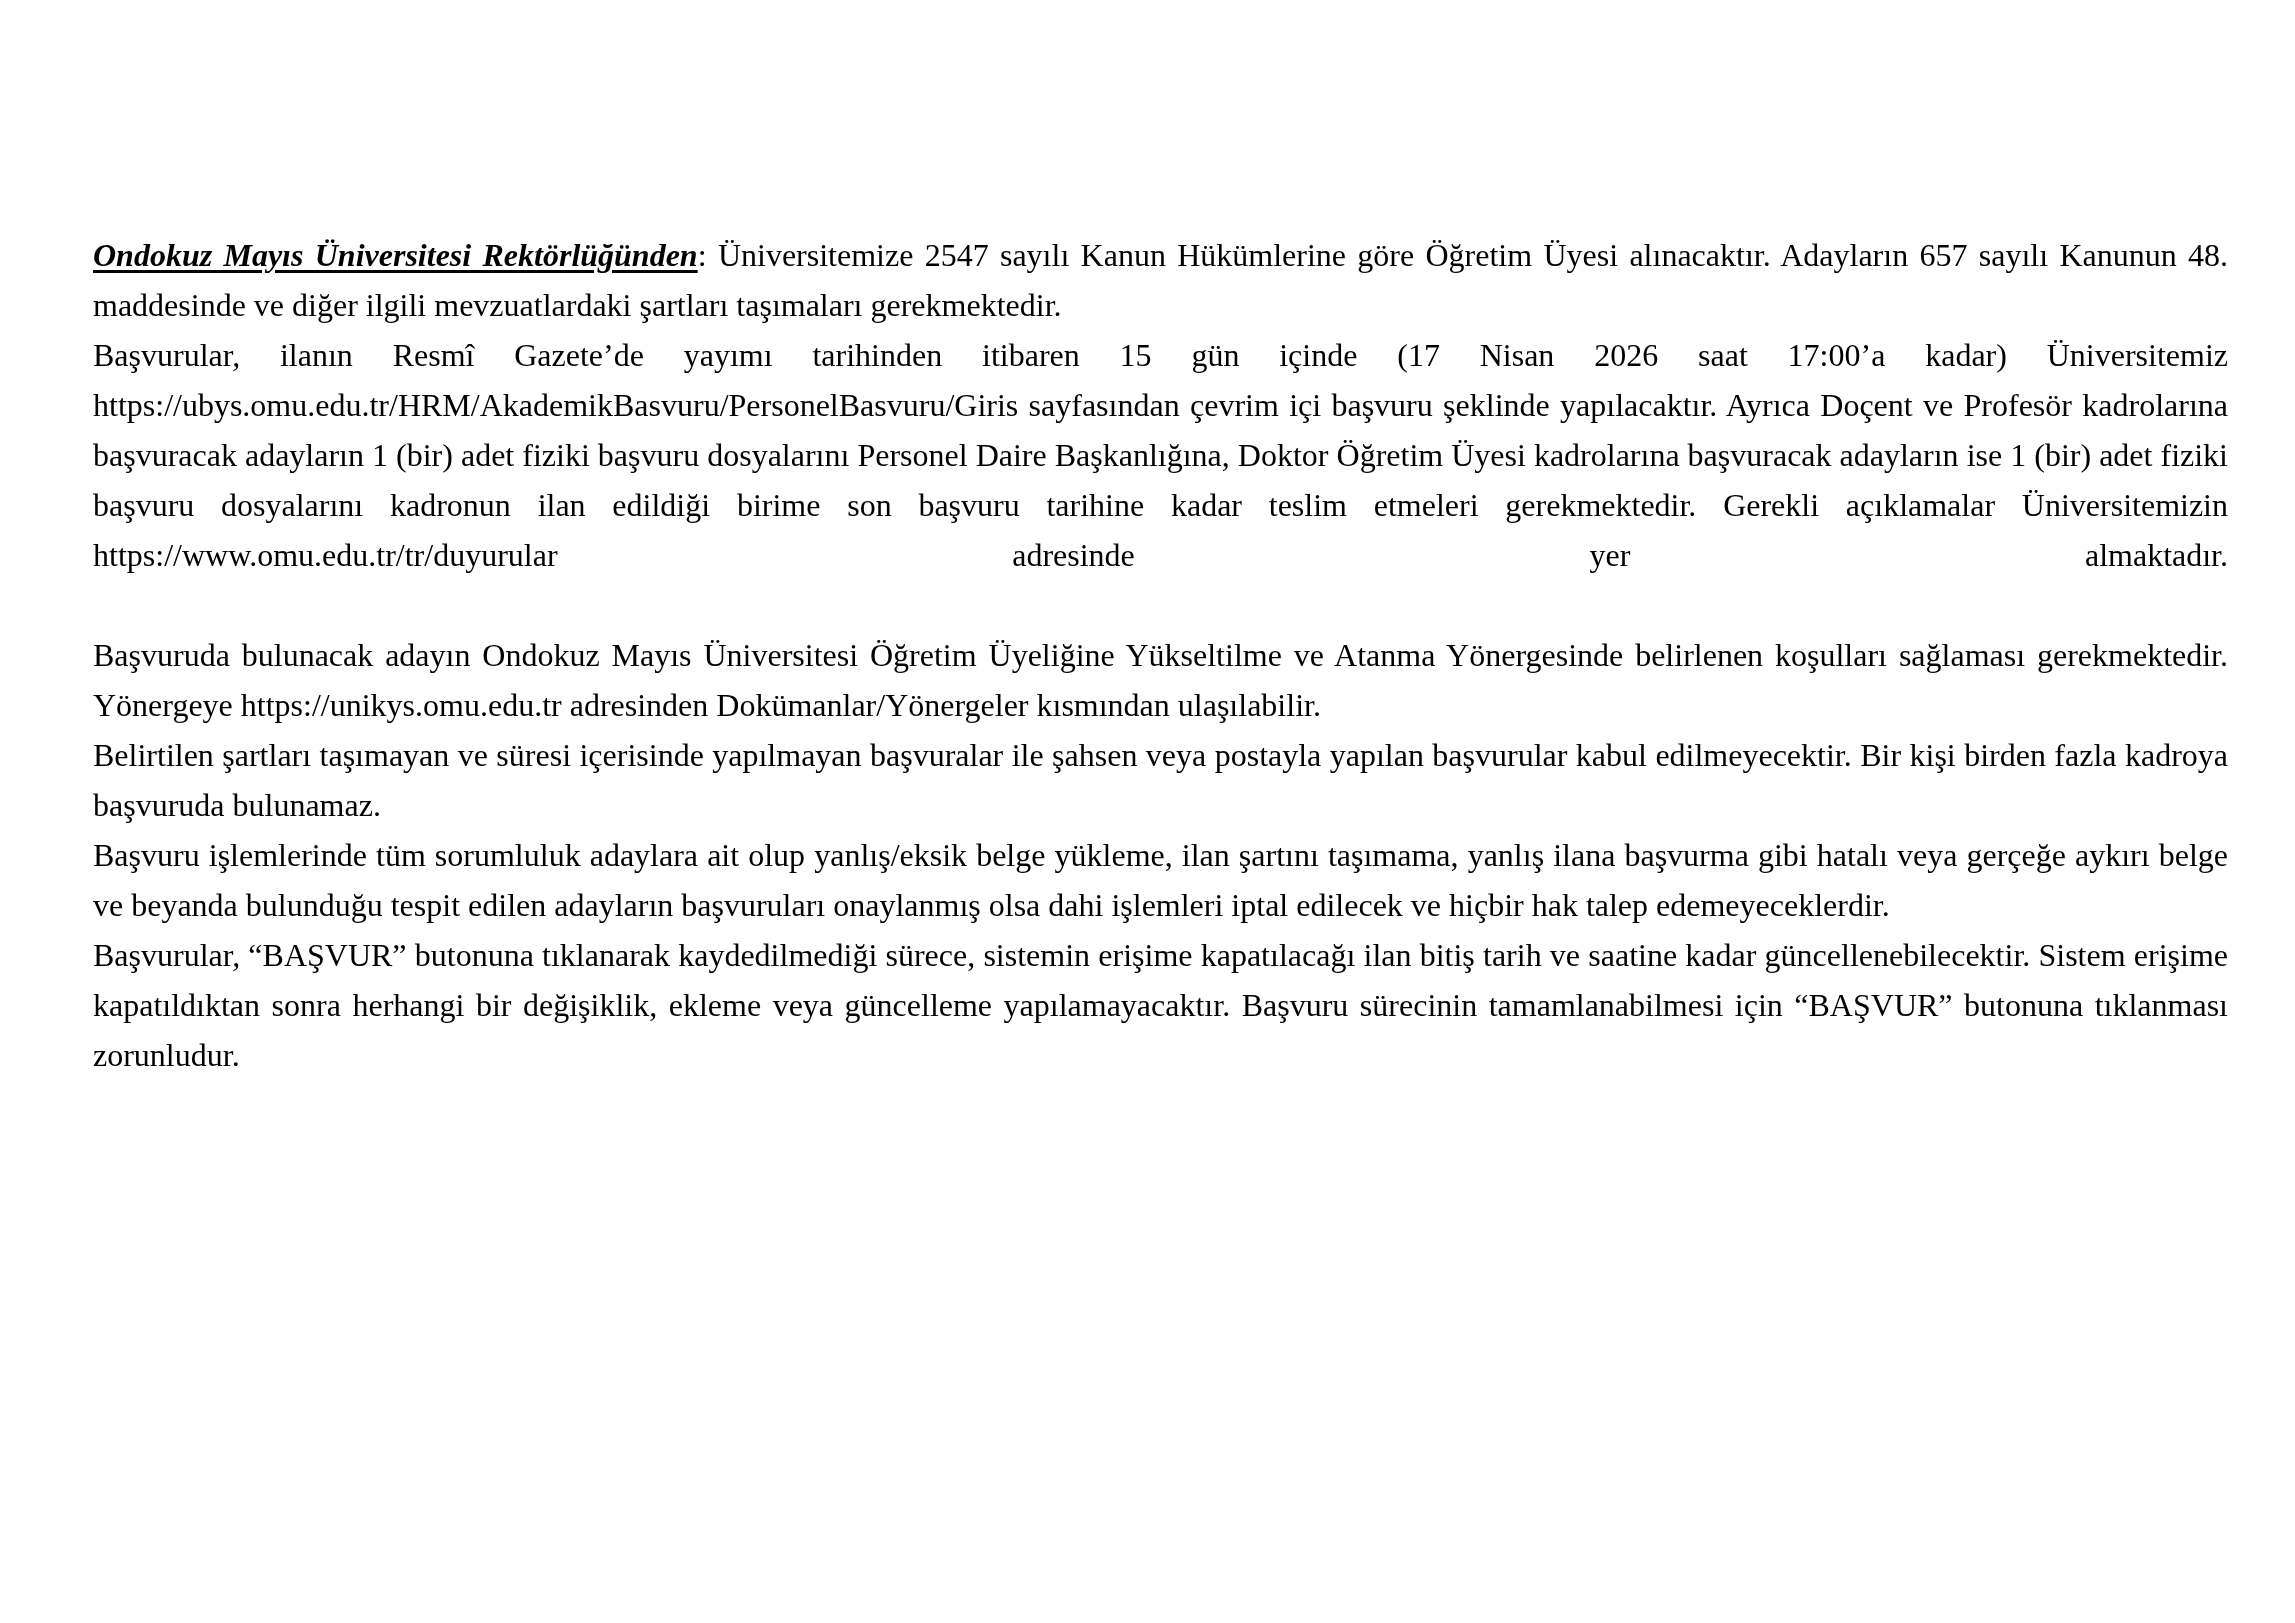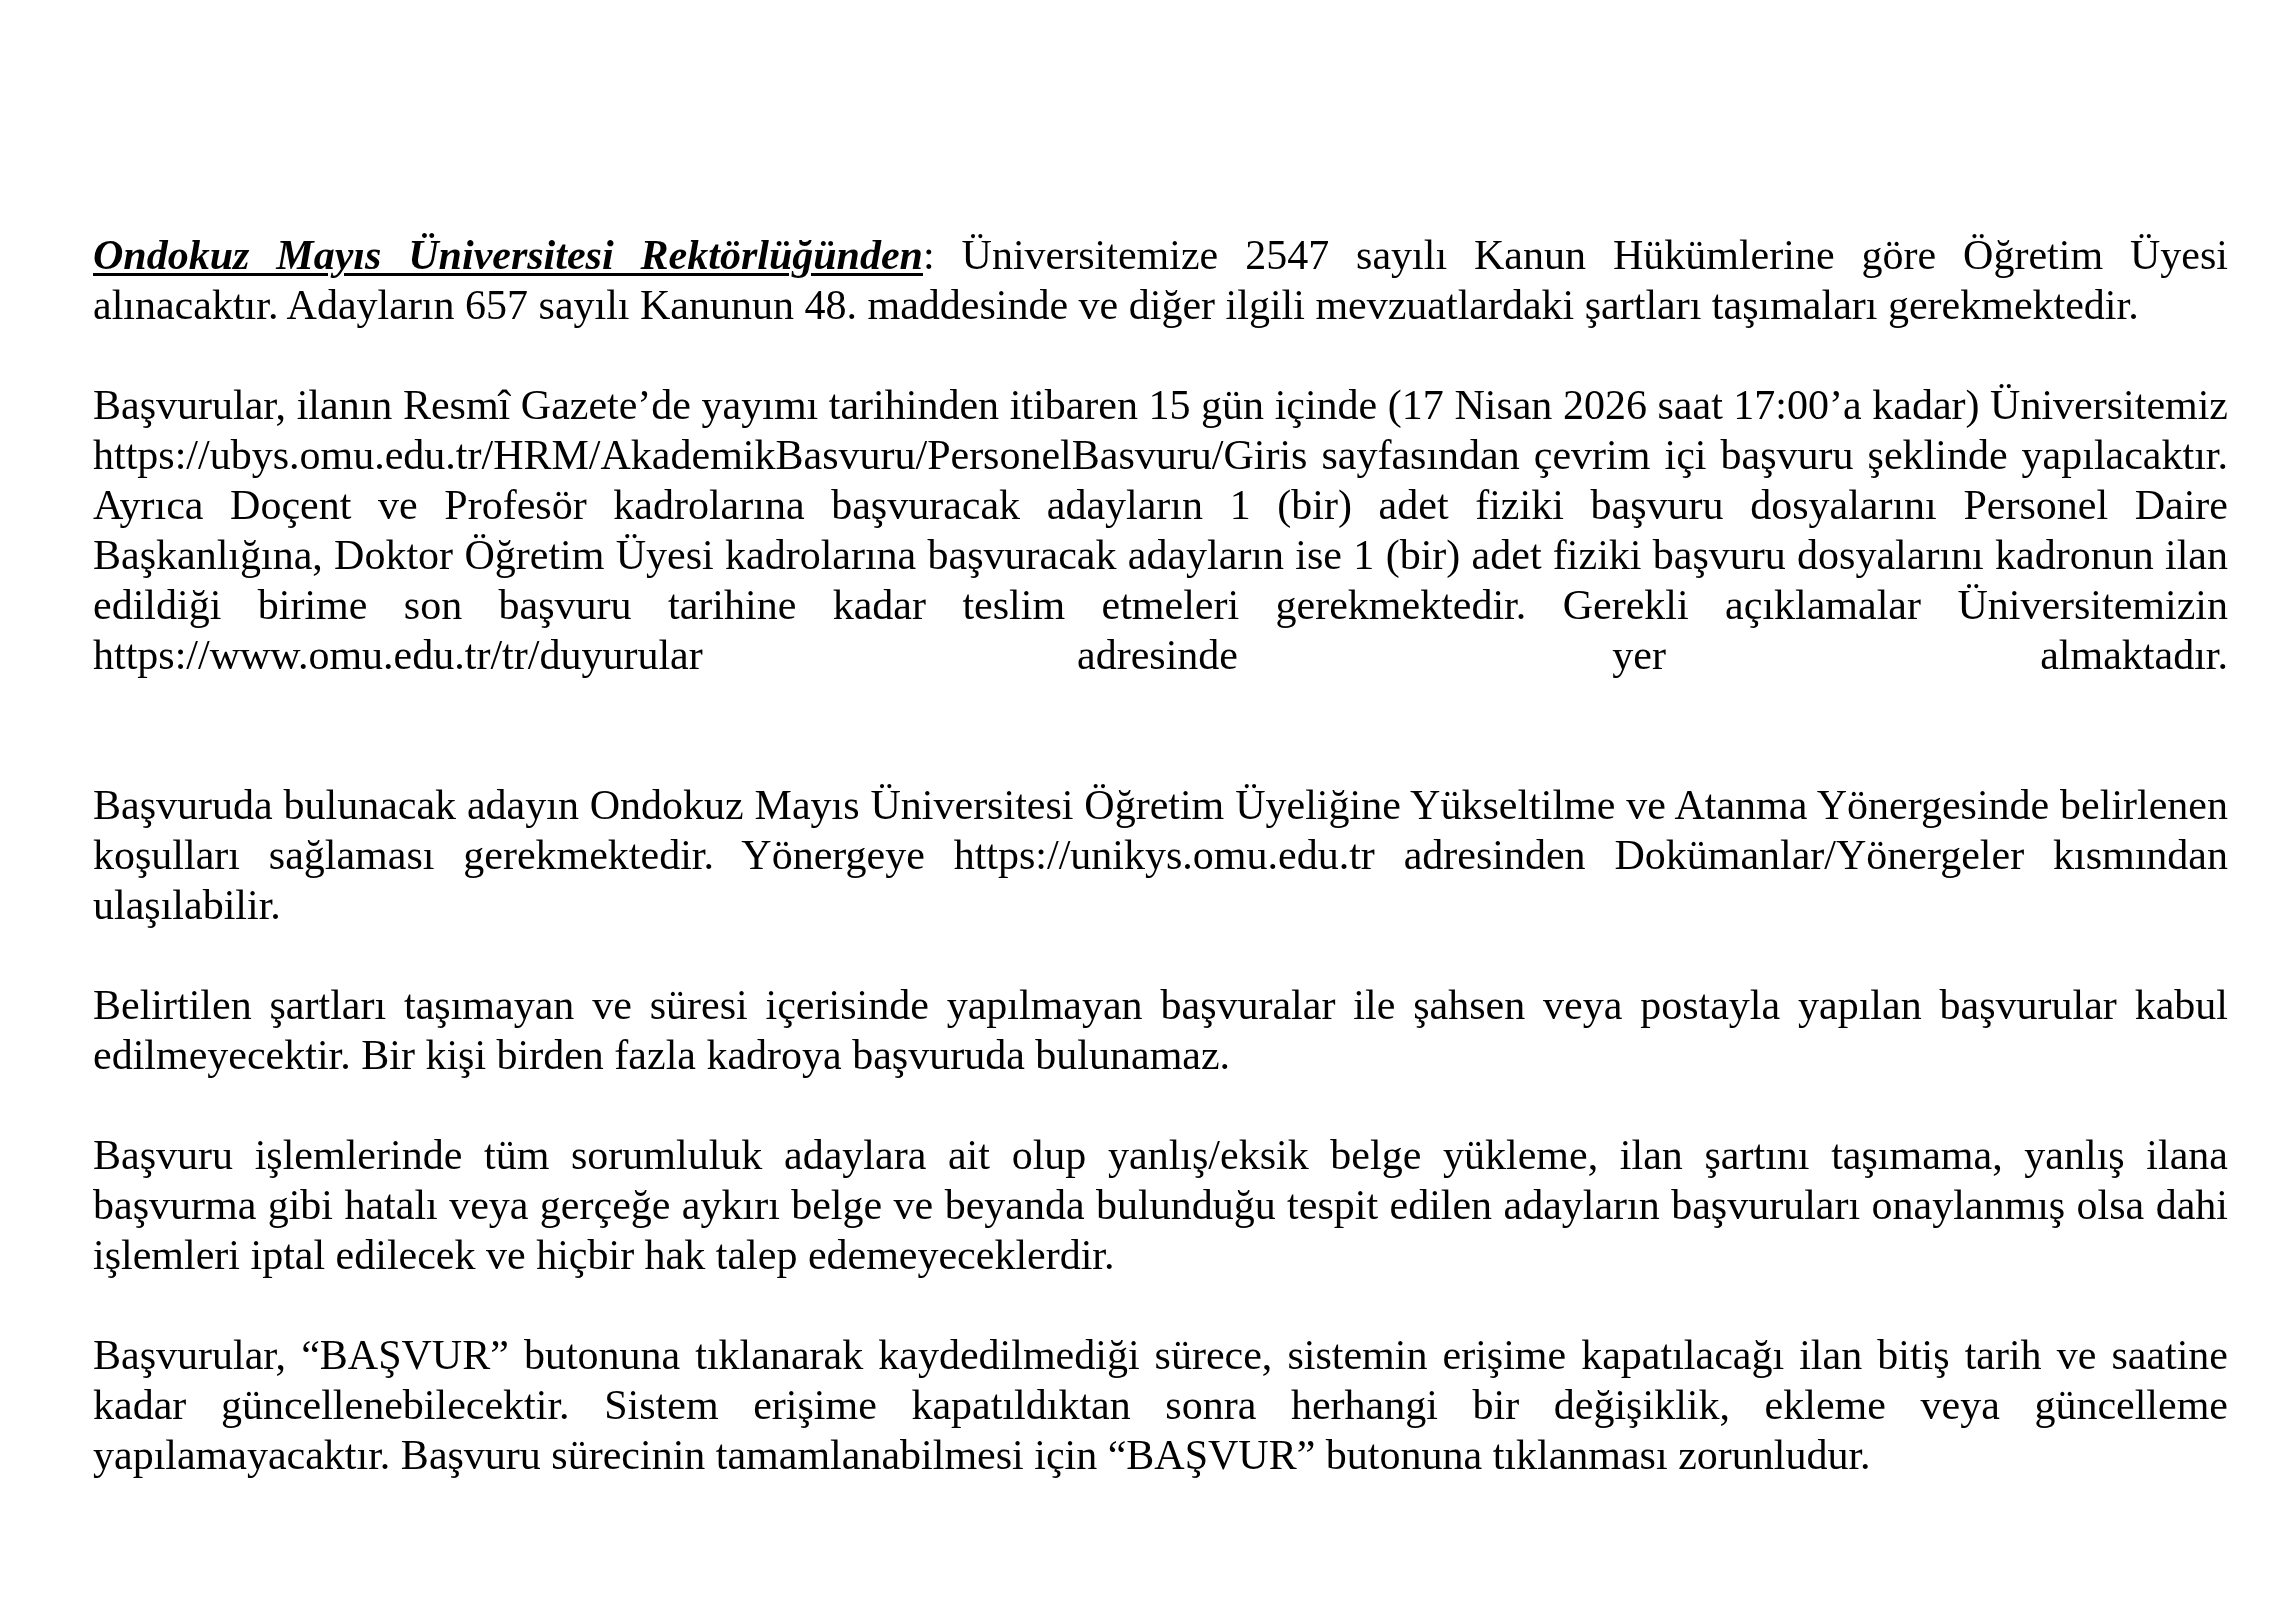--- a/index.html
+++ b/index.html
@@ -24,31 +24,30 @@
   }
   .doc-body {
     position: absolute;
     left: 93px;
     top: 230px;
     width: 2135px;
   }
   p.para {
     margin: 0 0 0 0;
     padding: 0;
-    font-size: 42px;
+    font-size: 32px;
     line-height: 50px;
     text-align: justify;
     text-justify: inter-word;
     letter-spacing: 0px;
     word-spacing: 0px;
     hyphens: none;
     -webkit-hyphens: none;
   }
   p.para + p.para {
-    margin-top: 50px;
   }
   
   p.para::after {
     content: "";
     display: inline-block;
     width: 100%;
   }
   p.para.no-stretch::after {
     content: none;
     display: none;

